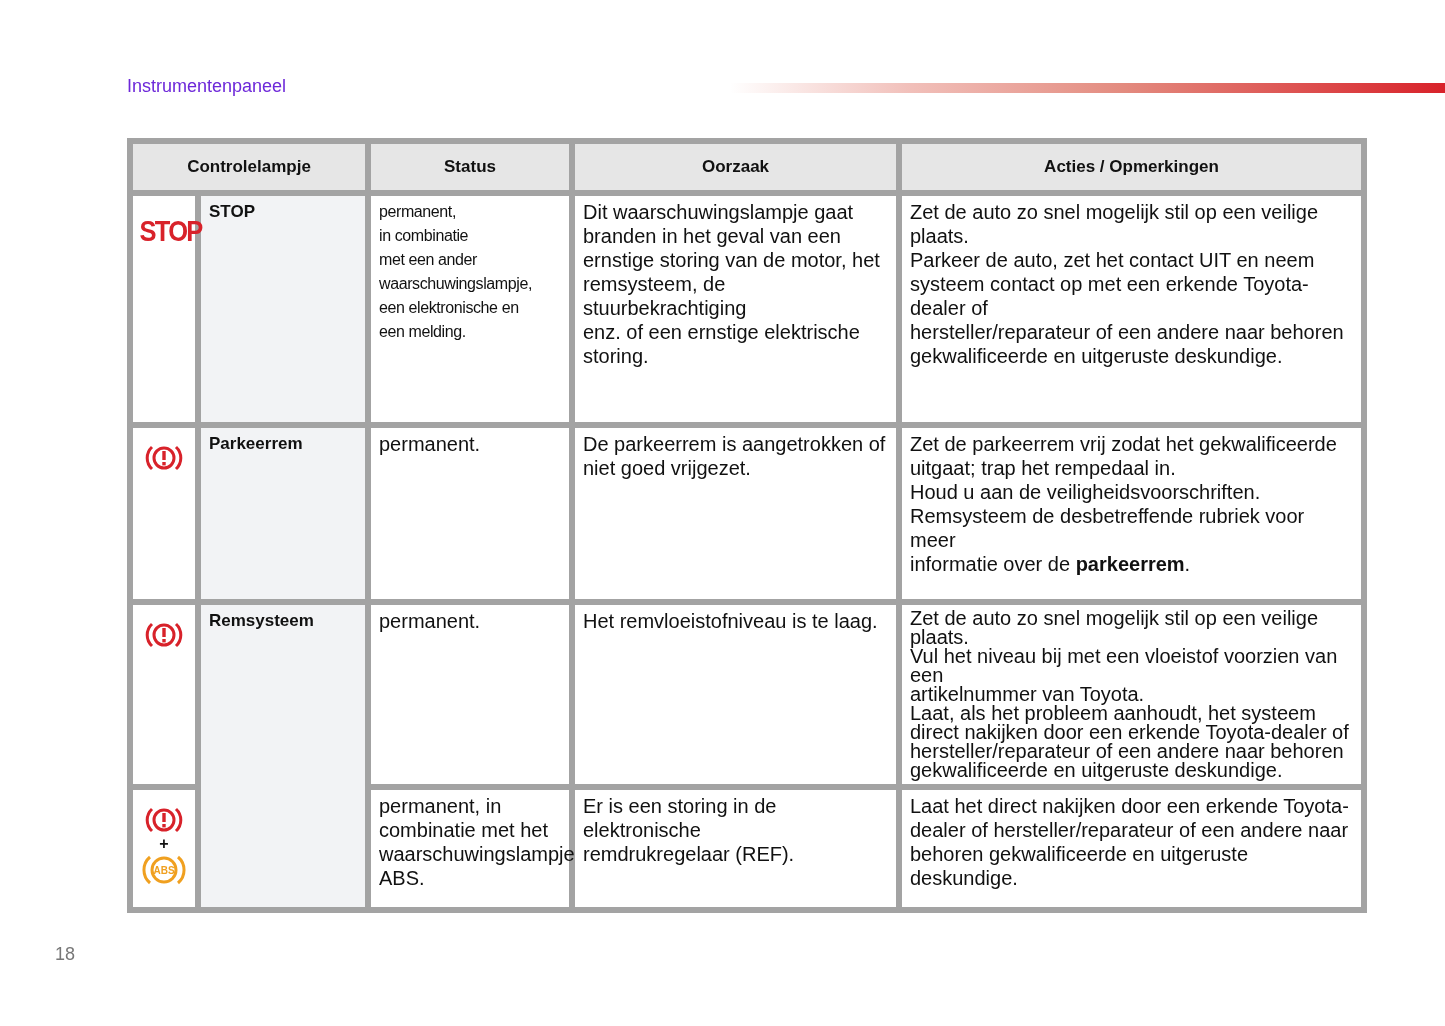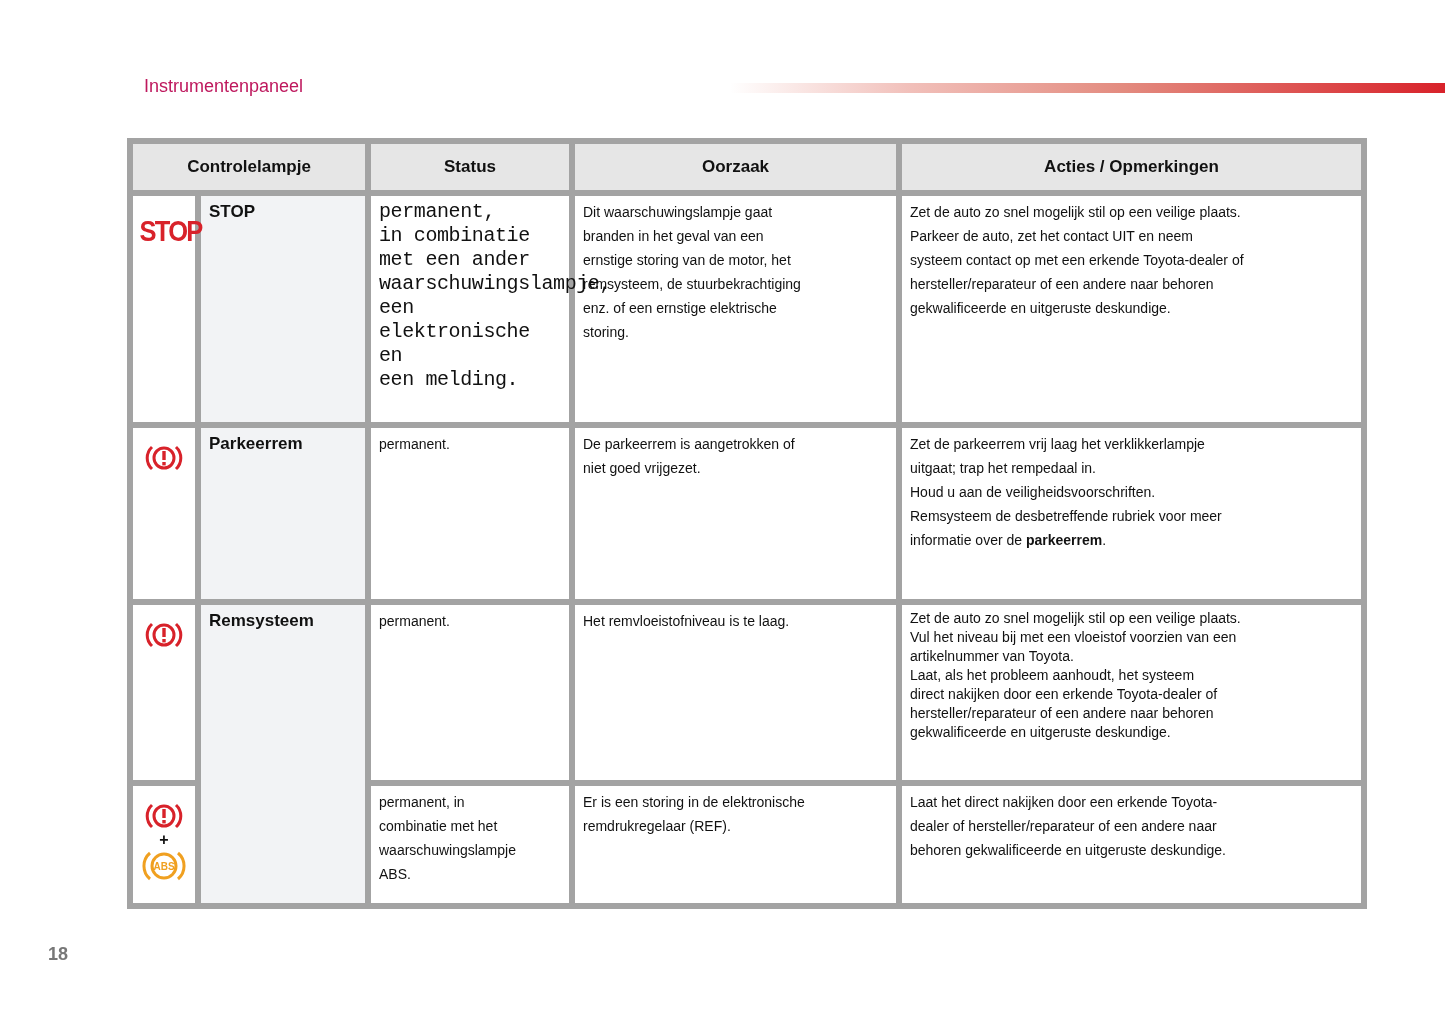--- a/index.html
+++ b/index.html
@@ -1,46 +1,46 @@
 <!DOCTYPE html>
 <html><head>
 <meta charset="utf-8">
 <style>
   html, body { margin: 0; padding: 0; }
   body {
     width: 1445px; height: 1026px; background: #ffffff; position: relative; overflow: hidden;
     font-family: "Liberation Sans", sans-serif; color: #111;
   }
   .header-title {
-    position: absolute; left: 127px; top: 76px; font-size: 18px; color: #be185d; margin-left: 17px;
+    position: absolute; left: 127px; top: 76px; font-size: 18px; color: #6d28d9;
   }
   .header-bar {
     position: absolute; left: 730px; top: 83px; width: 715px; height: 10px;
     background: linear-gradient(to right, rgba(218,30,40,0) 0%, rgba(230,140,130,0.55) 25%, rgba(220,110,95,0.8) 55%, #d8222a 100%);
   }
   .page-number {
-    position: absolute; left: 48px; top: 944px; font-size: 18px; font-weight: bold; color: #777;
+    position: absolute; left: 55px; top: 944px; font-size: 18px; font-weight: normal; color: #777;
   }
   table.warn {
     position: absolute; left: 127px; top: 138px; width: 1234px;
     border-collapse: collapse; table-layout: fixed;
   }
   table.warn th, table.warn td { border: 6px solid #a3a3a3; vertical-align: top; }
   table.warn th {
     background: #e6e6e6; height: 44px; font-size: 17px; font-weight: bold; text-align: center; vertical-align: middle;
   }
   col.c-icon { width: 68px; }
   col.c-name { width: 170px; }
   col.c-status { width: 204px; }
   col.c-cause { width: 327px; }
   col.c-action { width: 465px; }
   td.icon-cell { text-align: center; padding-top: 14px; }
   td.name-cell { background: #f2f3f5; font-weight: bold; font-size: 17px; padding: 6px 8px; }
-  td.text-cell { font-size: 14px; line-height: 24px; padding: 4px 8px; }
-  td.status-1 { font-size: 20px; letter-spacing: -0.4px; font-family: Liberation Mono, monospace; }
+  td.text-cell { font-size: 20px; line-height: 24px; padding: 4px 8px; }
+  td.status-1 { font-size: 16px; letter-spacing: -0.4px; }
   td.dense { line-height: 19px; }
   .line { display: block; }
   .stop-icon { color: #d8222a; font-weight: bold; font-size: 30px; letter-spacing: -2px; transform: scaleX(0.85); display: inline-block; margin-top: 4px; }
   .plus { font-size: 16px; font-weight: bold; display: block; line-height: 16px; }
   b.inline-bold { font-weight: bold; }
   svg { display: block; margin: 0 auto; }
 </style>
 </head>
 <body>
 
@@ -109,21 +109,21 @@
       </td>
       <td class="name-cell">Parkeerrem</td>
       <td class="text-cell">
         <span class="line">permanent.</span>
       </td>
       <td class="text-cell">
         <span class="line">De parkeerrem is aangetrokken of</span>
         <span class="line">niet goed vrijgezet.</span>
       </td>
       <td class="text-cell">
-        <span class="line">Zet de parkeerrem vrij laag het verklikkerlampje</span>
+        <span class="line">Zet de parkeerrem vrij zodat het gekwalificeerde</span>
         <span class="line">uitgaat; trap het rempedaal in.</span>
         <span class="line">Houd u aan de veiligheidsvoorschriften.</span>
         <span class="line">Remsysteem de desbetreffende rubriek voor meer</span>
         <span class="line"><span>informatie over de </span><b class="inline-bold">parkeerrem</b><span>.</span></span>
       </td>
     </tr>
 
     <tr style="height:181px;">
       <td class="icon-cell">
         <span>

